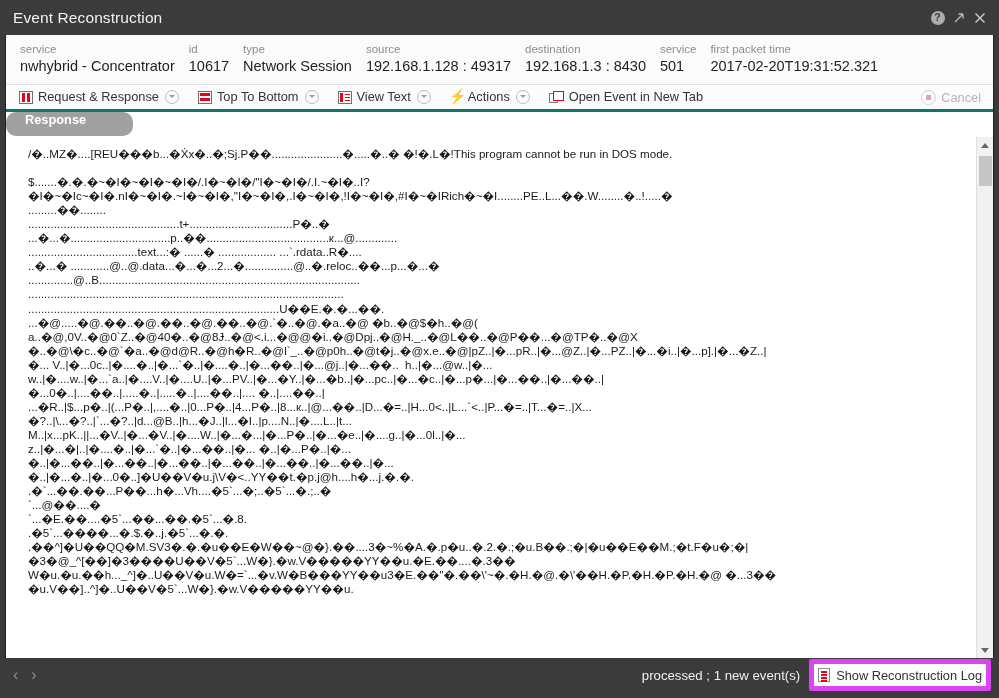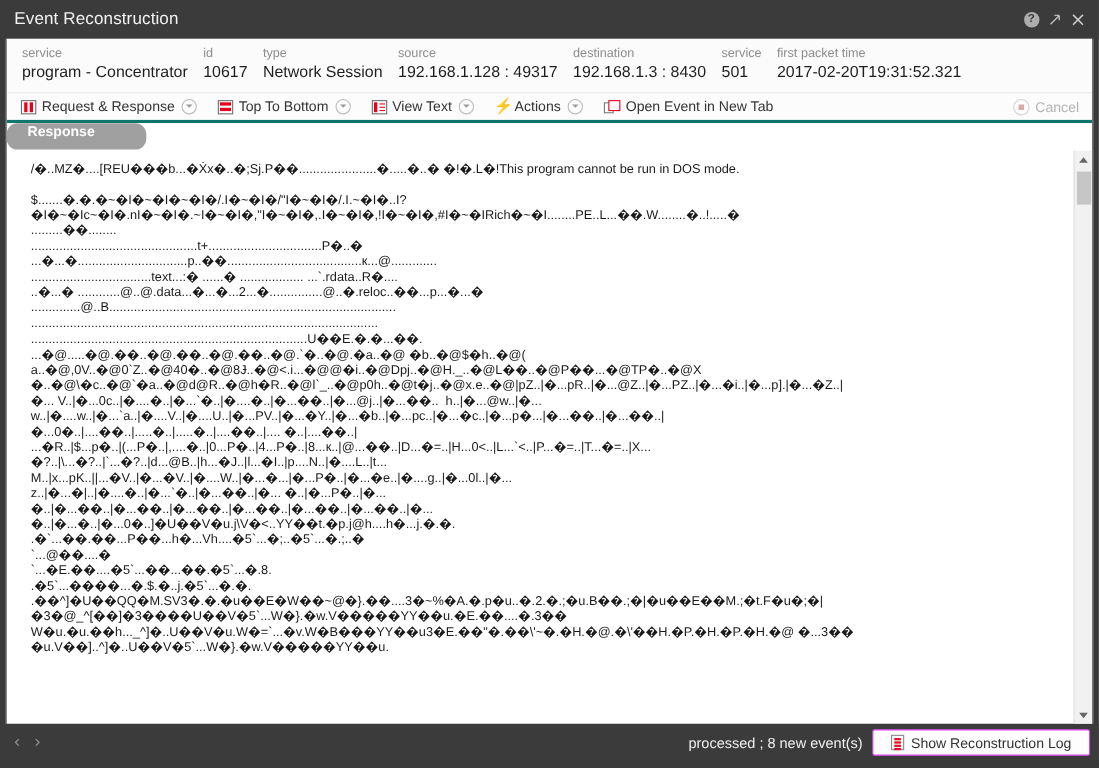--- a/index.html
+++ b/index.html
@@ -371,27 +371,27 @@
   .nav-arrows span { cursor: pointer; line-height: 1; }
   .bb-spacer { flex: 1 1 auto; }
   .bb-status {
     color: #efefef;
     font-size: 13.2px;
     margin-right: 9px;
     white-space: nowrap;
   }
   .bb-button {
     background: #fdfdfd;
-    border: 1px solid #d946ef;
+    border: 5px solid #d946ef;
     border-radius: 2px;
     height: 22px;
     display: inline-flex;
     align-items: center;
     gap: 6px;
-    padding: 0 16px;
+    padding: 0 4px;
     font-size: 12.8px;
     color: #333;
     cursor: pointer;
     white-space: nowrap;
   }
 
   .outer-bottom {
     height: 6px;
     background: #3a3a3a;
   }
@@ -419,21 +419,21 @@
         </svg>
       </div>
     </div>
   </div>
 
   <div class="card">
 
     <div class="meta">
       <div class="meta-field">
         <span class="meta-label">service</span>
-        <span class="meta-value">program - Concentrator</span>
+        <span class="meta-value">nwhybrid - Concentrator</span>
       </div>
       <div class="meta-field">
         <span class="meta-label">id</span>
         <span class="meta-value">10617</span>
       </div>
       <div class="meta-field">
         <span class="meta-label">type</span>
         <span class="meta-value">Network Session</span>
       </div>
       <div class="meta-field">
@@ -518,21 +518,21 @@
     </div>
 
   </div>
 
   <div class="bottombar">
     <div class="nav-arrows">
       <span>‹</span>
       <span>›</span>
     </div>
     <div class="bb-spacer"></div>
-    <div class="bb-status">processed ; 8 new event(s)</div>
+    <div class="bb-status">processed ; 1 new event(s)</div>
     <div class="bb-button">
       <span class="ic ic-log"></span>
       <span>Show Reconstruction Log</span>
     </div>
   </div>
 
   <div class="outer-bottom"></div>
 </div>
 
 </body></html>

